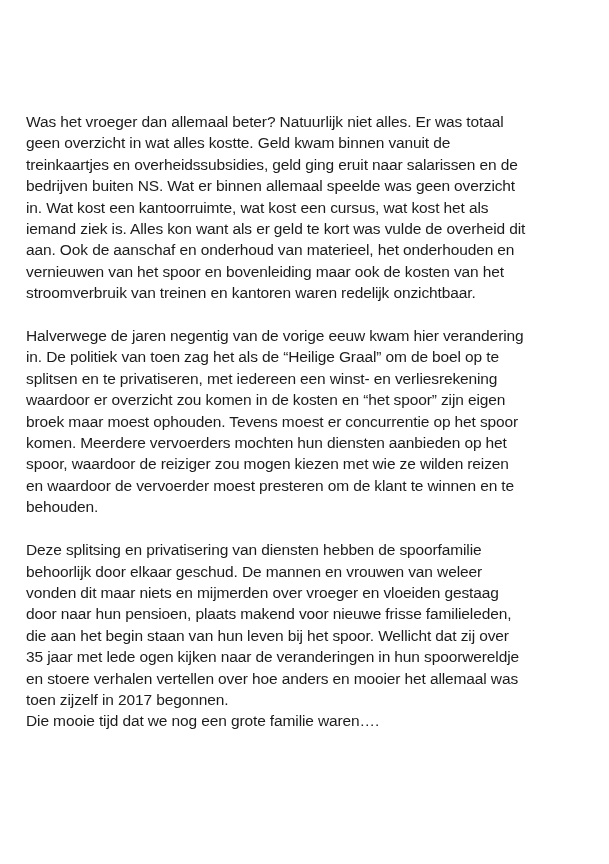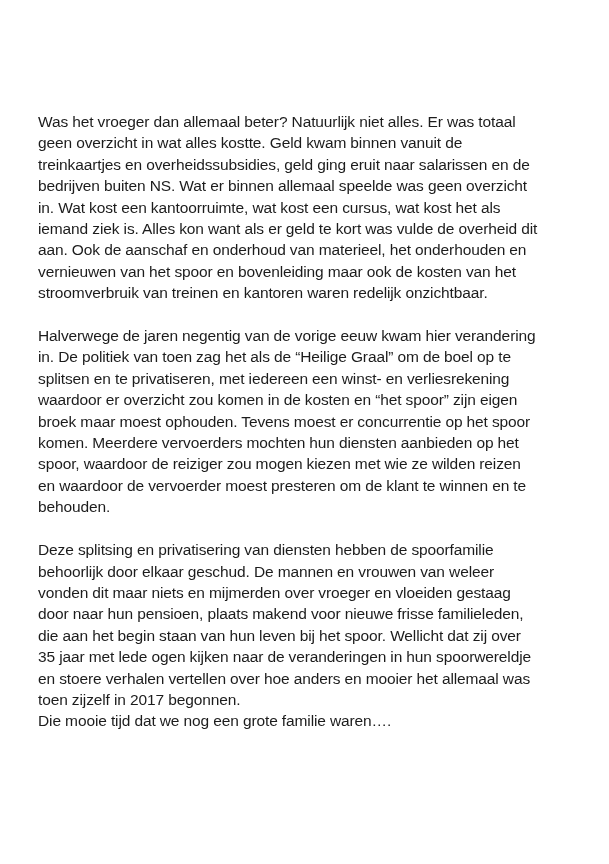--- a/index.html
+++ b/index.html
@@ -6,21 +6,21 @@
     margin: 0;
     padding: 0;
     background: #ffffff;
   }
   .page {
     position: relative;
     width: 609px;
     height: 864px;
     background: #ffffff;
     box-sizing: border-box;
-    padding: 111px 28px 0 38px;
+    padding: 111px 28px 0 26px;
     overflow: hidden;
     font-family: "Liberation Sans", "DejaVu Sans", sans-serif;
     font-size: 15.5px;
     line-height: 21.4px;
     letter-spacing: -0.12px;
     color: #1c1c1c;
   }
   .para {
     margin: 0 0 21.4px 0;
     white-space: pre;           

